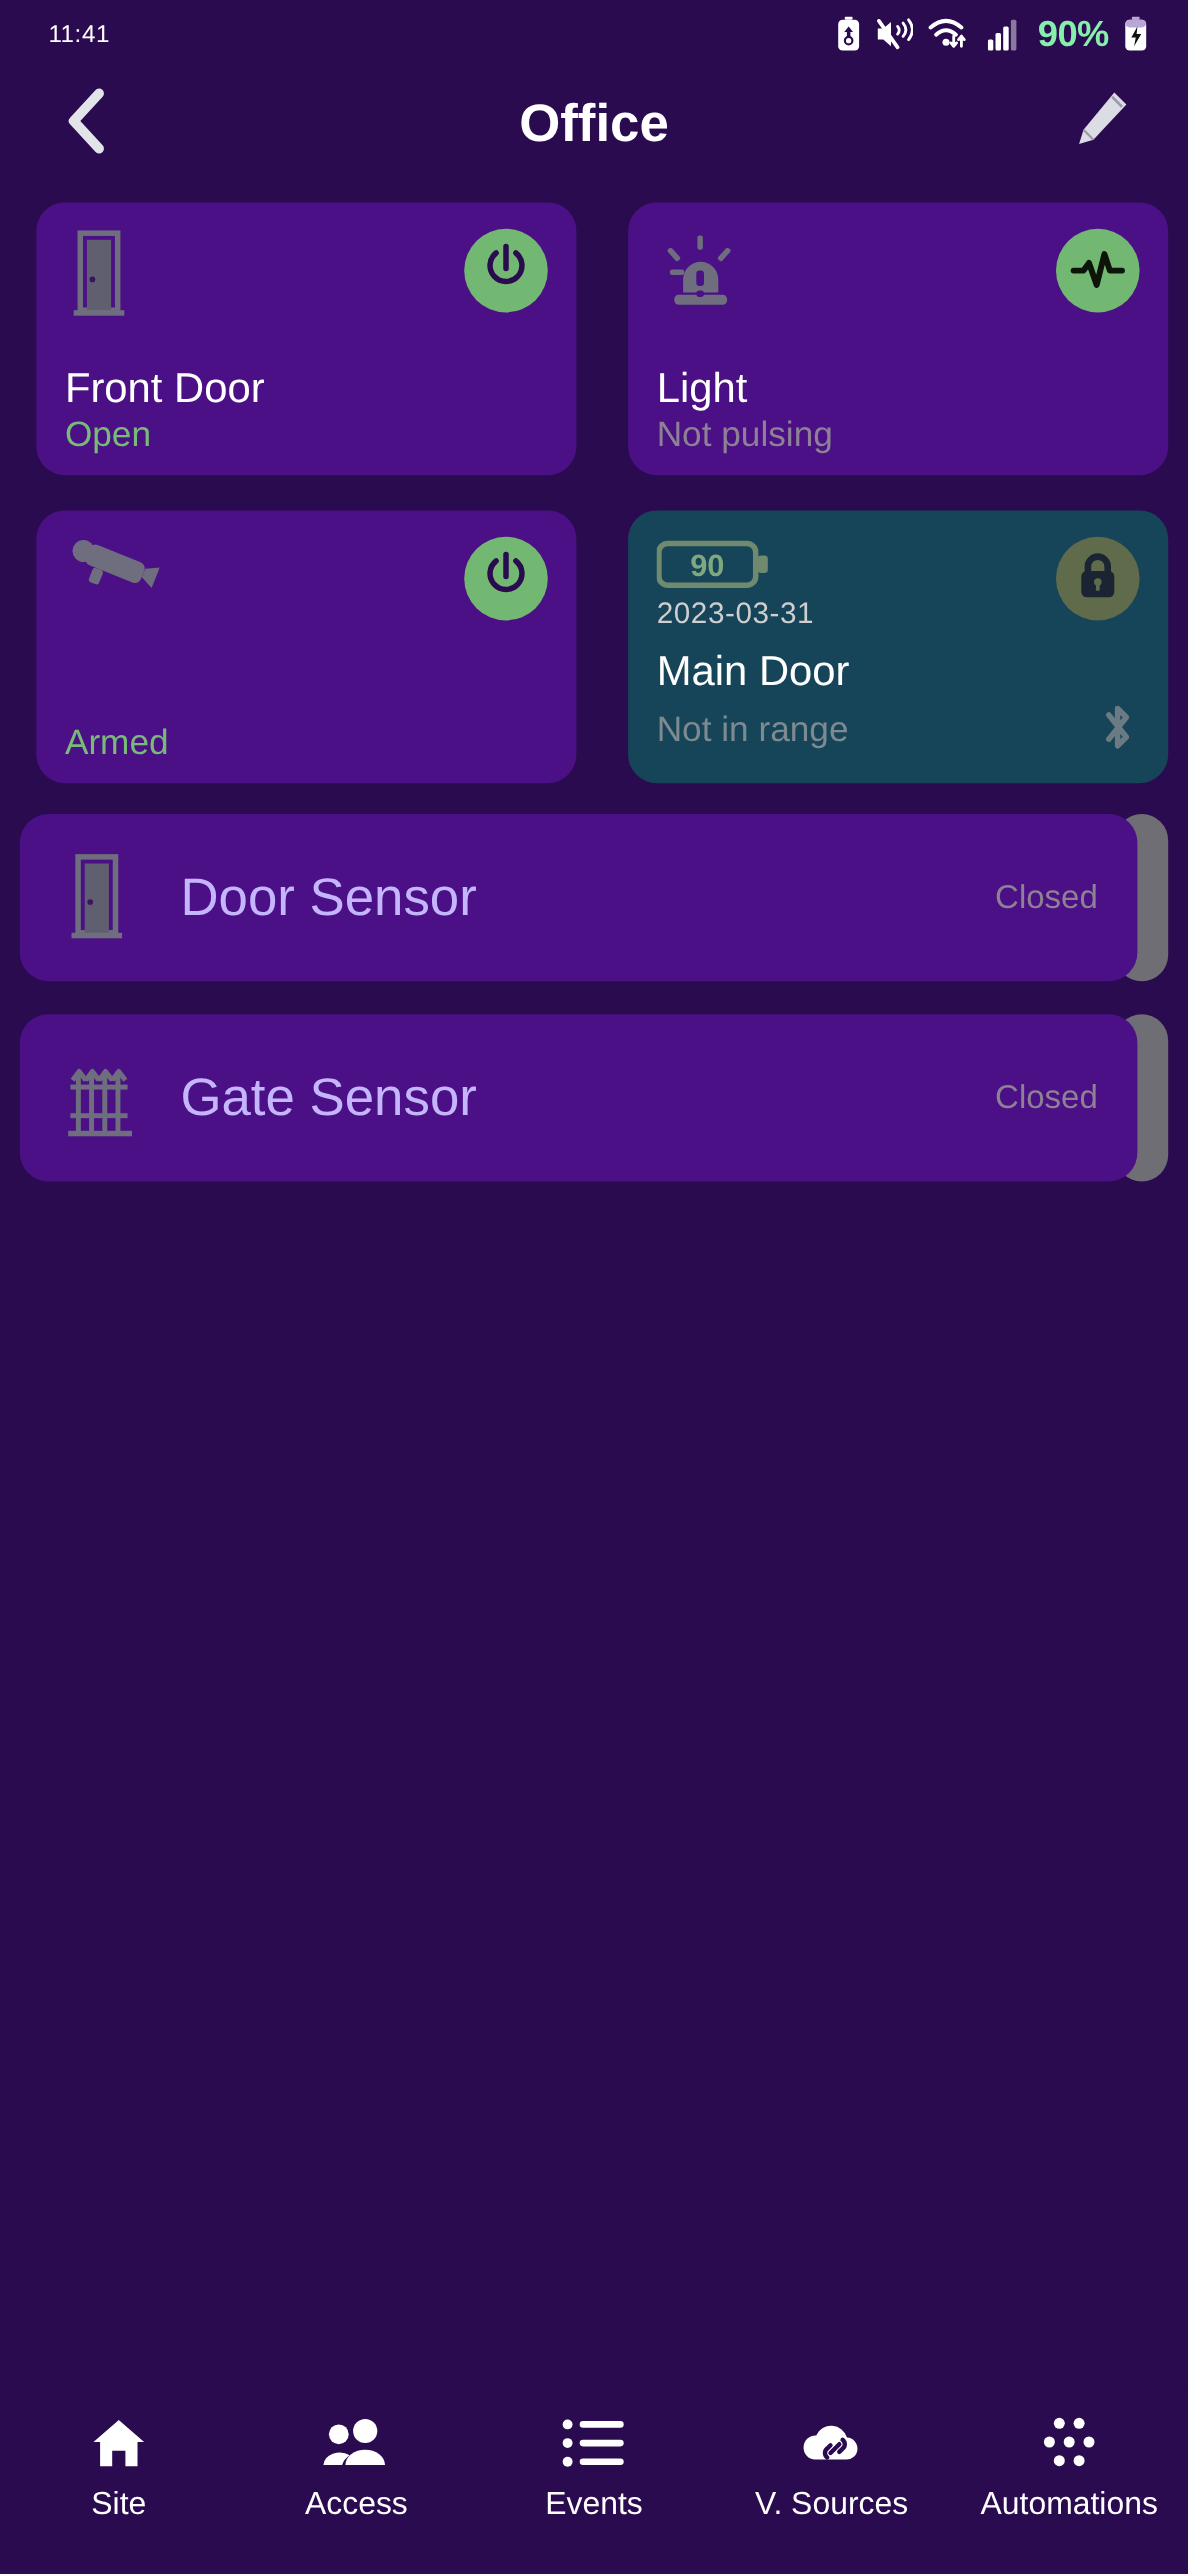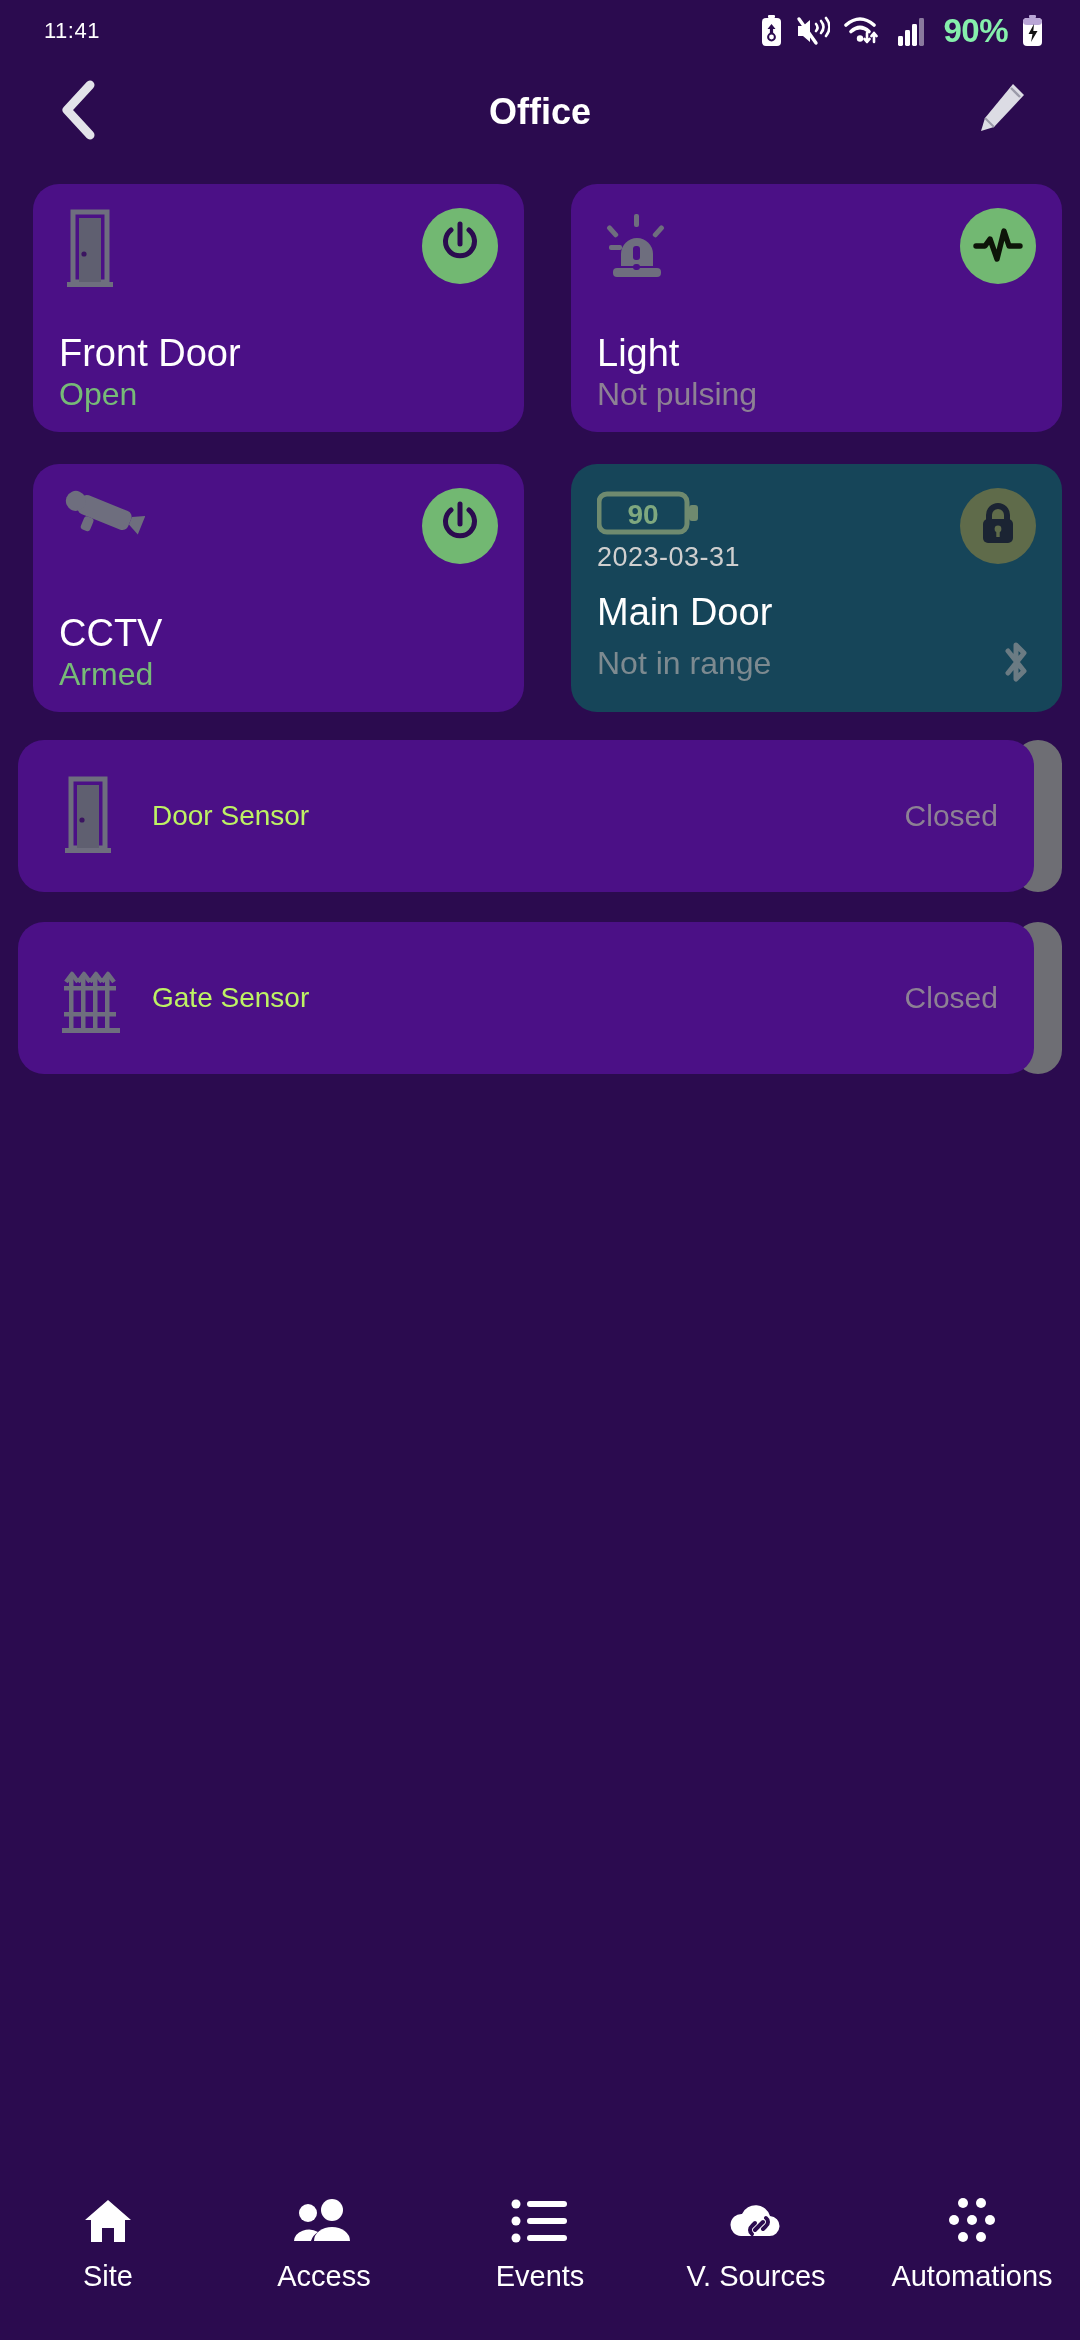--- a/index.html
+++ b/index.html
@@ -46,21 +46,21 @@
     display:flex;
     align-items:center;
     justify-content:space-between;
     padding:0 44px;
     position:relative;
   }
   .header-title {
     position:absolute;
     left:0; right:0;
     text-align:center;
-    font-size:36px;
+    font-size:48px;
     font-weight:700;
     color:#ffffff;
     pointer-events:none;
   }
   .hdr-btn {
     width:70px; height:70px;
     display:flex; align-items:center; justify-content:center;
     z-index:2;
   }
 
@@ -158,24 +158,24 @@
     right:28px;
     height:152px;
     background:#4b1086;
     border-radius:26px;
     display:flex;
     align-items:center;
     padding:0 36px 0 40px;
   }
   .row-icon { width:88px; display:flex; align-items:center; }
   .row-label {
-    font-size:28px;
-    color:#bef264;
+    font-size:48px;
+    color:#c4b5fd;
     flex:1;
-    margin-left:6px;
+    margin-left:18px;
   }
   .row-status {
     font-size:30px;
     color:#8d8194;
   }
 
   
   .bottomnav {
     position:absolute;
     left:0; bottom:0;
@@ -357,21 +357,20 @@
       <div class="badge green">
         <span>
           <svg width="50" height="50" viewBox="0 0 50 50">
               <path d="M16 11 a14.5 14.5 0 1 0 18 0" stroke="#2b0b4f" stroke-width="5" fill="none" stroke-linecap="round"></path>
               <line x1="25" y1="5" x2="25" y2="25" stroke="#2b0b4f" stroke-width="5" stroke-linecap="round"></line>
             </svg>
         </span>
       </div>
     </div>
     <div>
-      <div class="card-title">CCTV</div>
       <div class="card-bottom">
         <div class="card-sub green">Armed</div>
       </div>
     </div>
   </div>
 
   <div class="card teal">
     <div class="card-top">
       <div class="card-left-icons">
         <div class="batt-chip">

